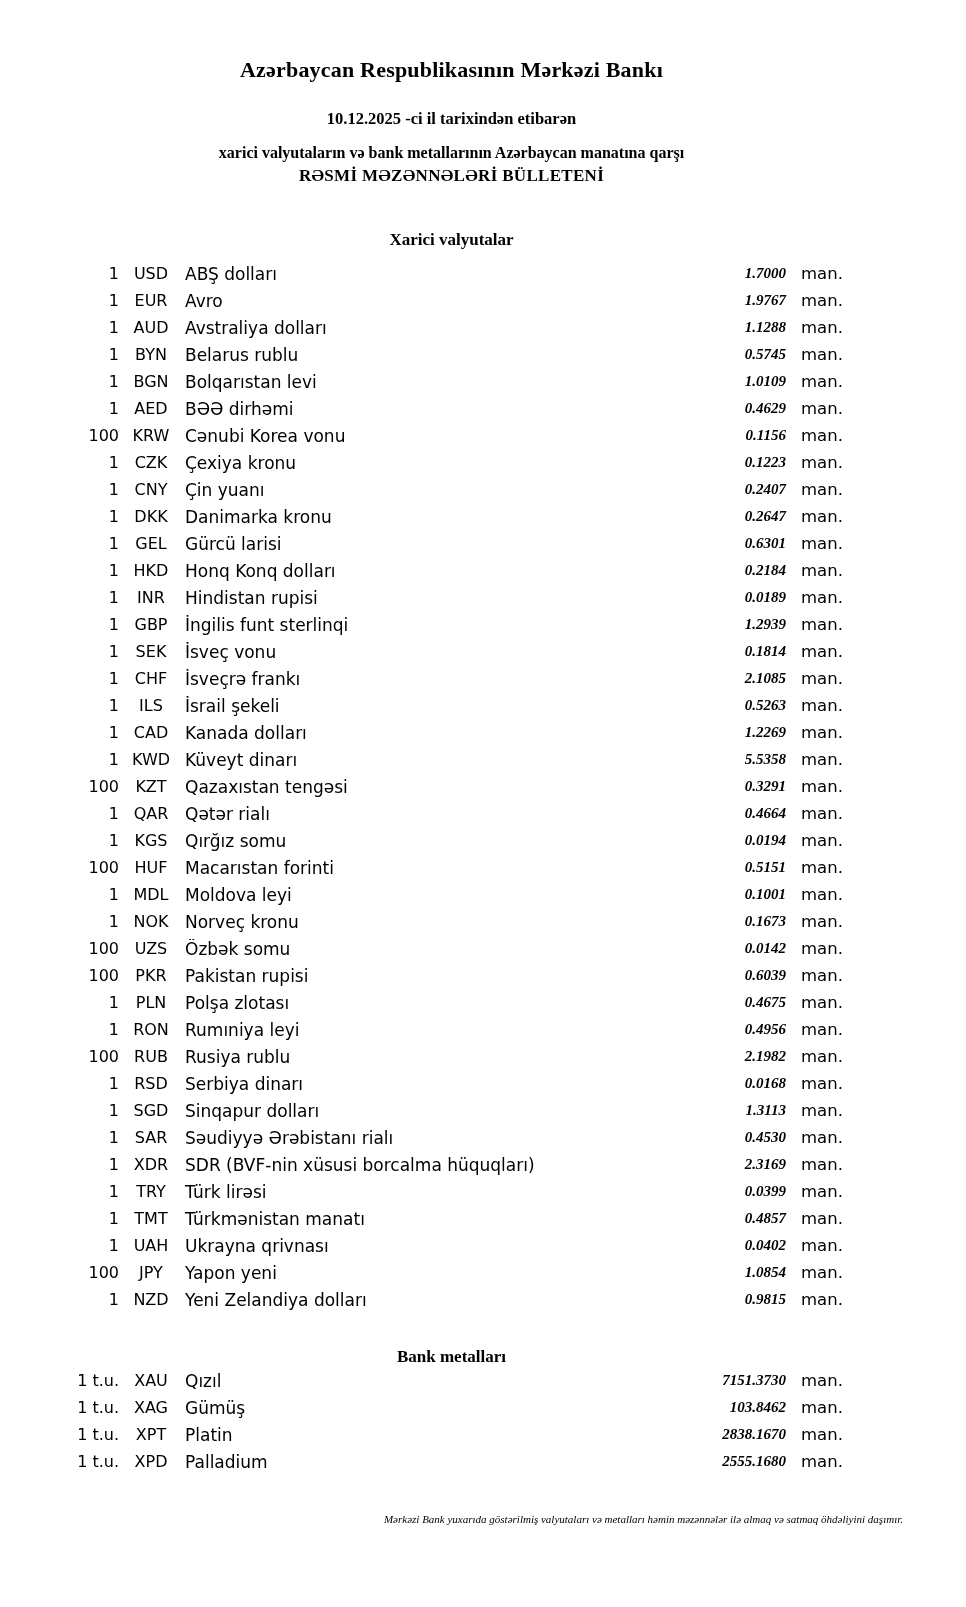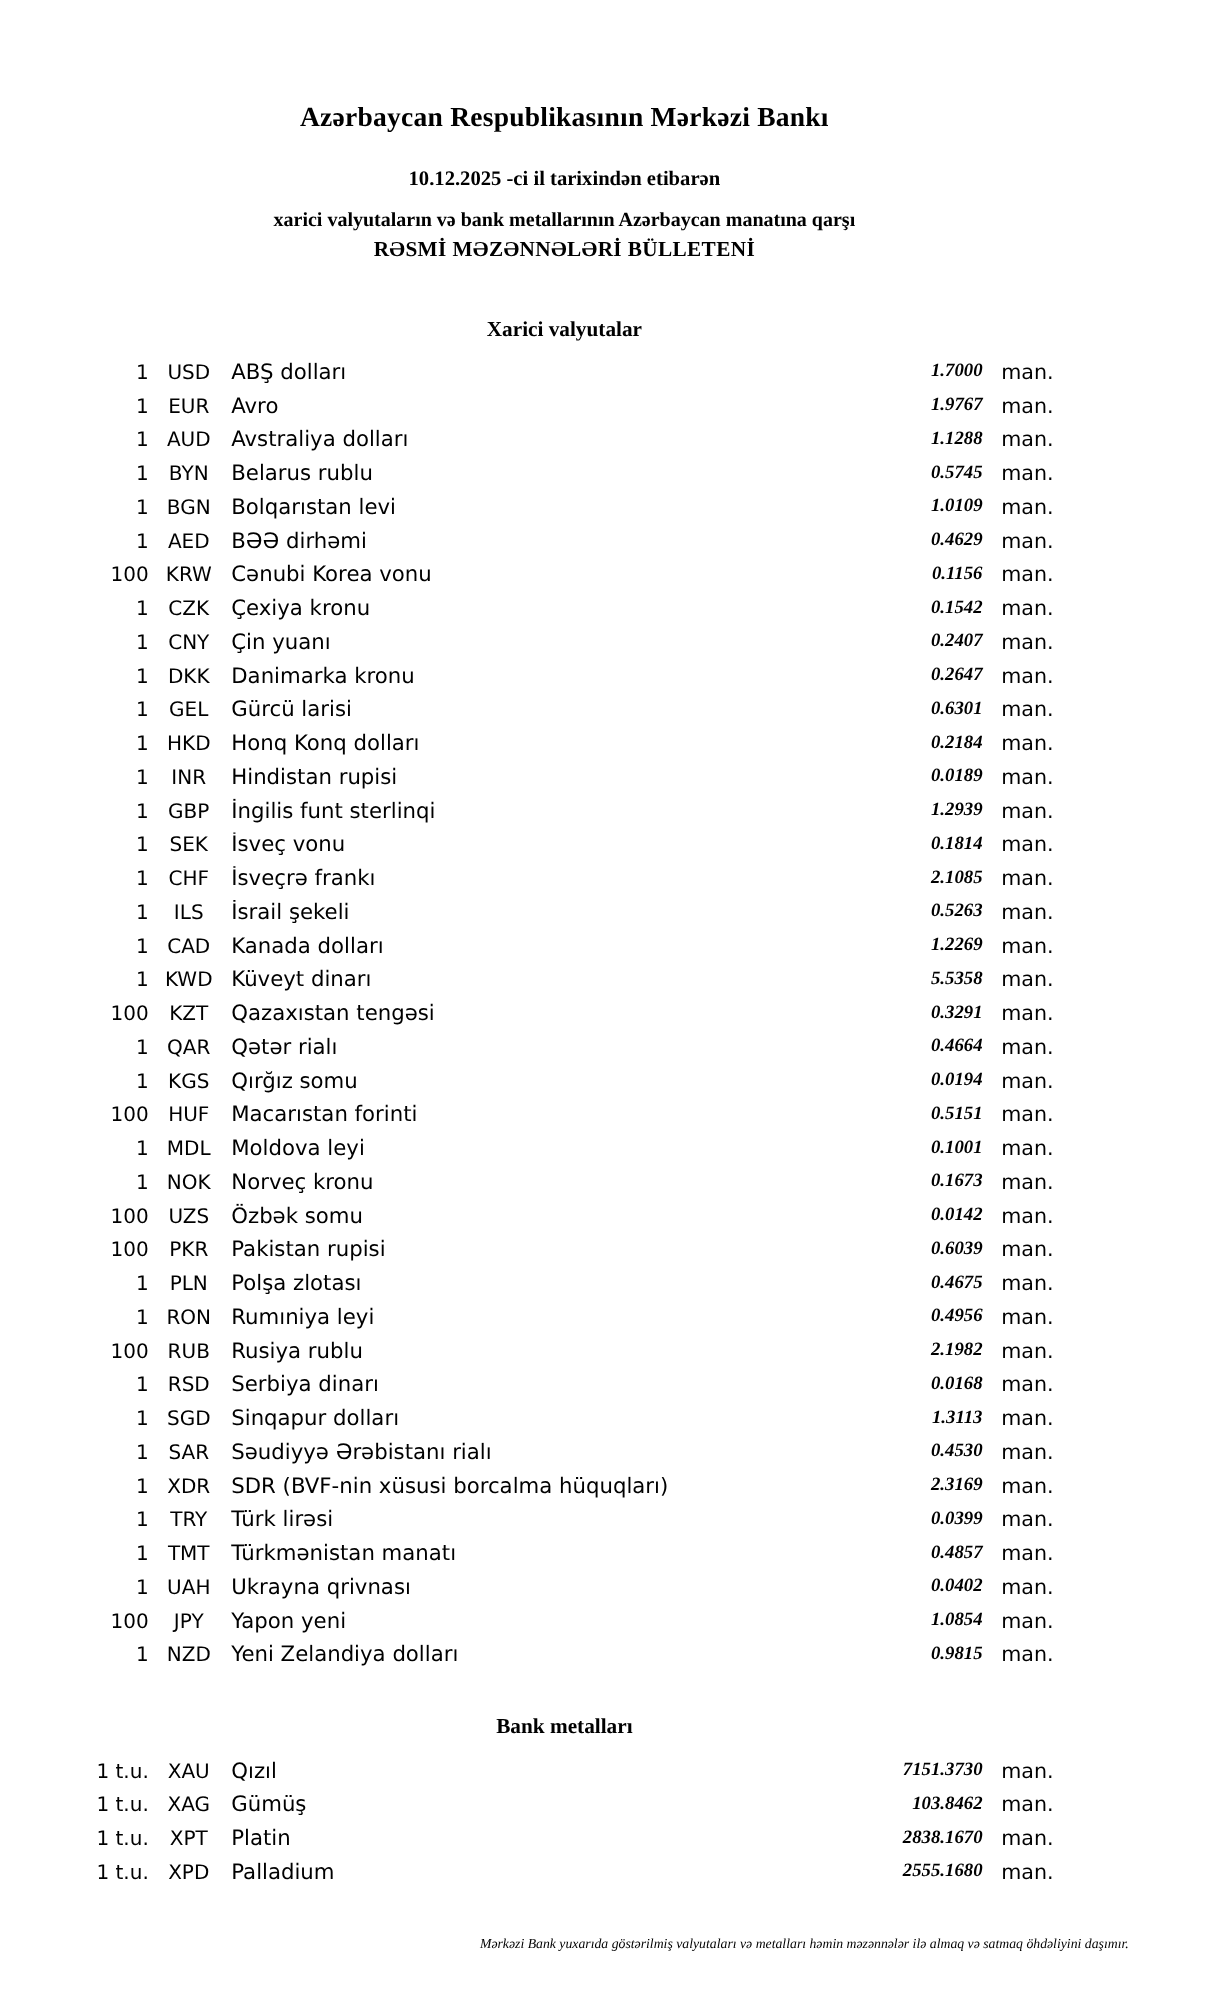--- a/index.html
+++ b/index.html
@@ -9,37 +9,37 @@
     width: 966px;
     height: 1607px;
     color: #000000;
     font-family: "DejaVu Sans", sans-serif;
     overflow: hidden;
     margin: 0 auto;
   }
   .page {
     width: 938px;
     height: 1607px;
-    padding: 80px 90px 0 55px;
+    padding: 56px 90px 0 55px;
   }
   
   .doc-header { text-align: center; font-family: "Liberation Serif", serif; font-weight: bold; }
   .bank-name { font-size: 22px; line-height: 28px; letter-spacing: 0.2px; }
   .date-line { margin-top: 25px; font-size: 16.5px; }
   .subtitle { margin-top: 15px; font-size: 16px; }
   .bulletin-title { margin-top: 4px; font-size: 17px; letter-spacing: 0.3px; }
   
   .section-title {
     text-align: center;
     font-family: "Liberation Serif", serif;
     font-weight: bold;
     font-size: 17px;
   }
   .section-title.currencies { margin-top: 44px; margin-bottom: 10px; }
-  .section-title.metals { margin-top: 34px; margin-bottom: 12px; }
+  .section-title.metals { margin-top: 34px; }
   
   .rate-table { width: 100%; }
   .rate-row {
     display: flex;
     align-items: center;
     height: 27px;
     white-space: nowrap;
   }
   .cell-qty {
     width: 64px;
@@ -146,21 +146,21 @@
           <span class="cell-qty">100</span>
           <span class="cell-code">KRW</span>
           <span class="cell-name">Cənubi Korea vonu</span>
           <span class="cell-rate">0.1156</span>
           <span class="cell-unit">man.</span>
         </div>
         <div class="rate-row">
           <span class="cell-qty">1</span>
           <span class="cell-code">CZK</span>
           <span class="cell-name">Çexiya kronu</span>
-          <span class="cell-rate">0.1542</span>
+          <span class="cell-rate">0.1223</span>
           <span class="cell-unit">man.</span>
         </div>
         <div class="rate-row">
           <span class="cell-qty">1</span>
           <span class="cell-code">CNY</span>
           <span class="cell-name">Çin yuanı</span>
           <span class="cell-rate">0.2407</span>
           <span class="cell-unit">man.</span>
         </div>
         <div class="rate-row">

